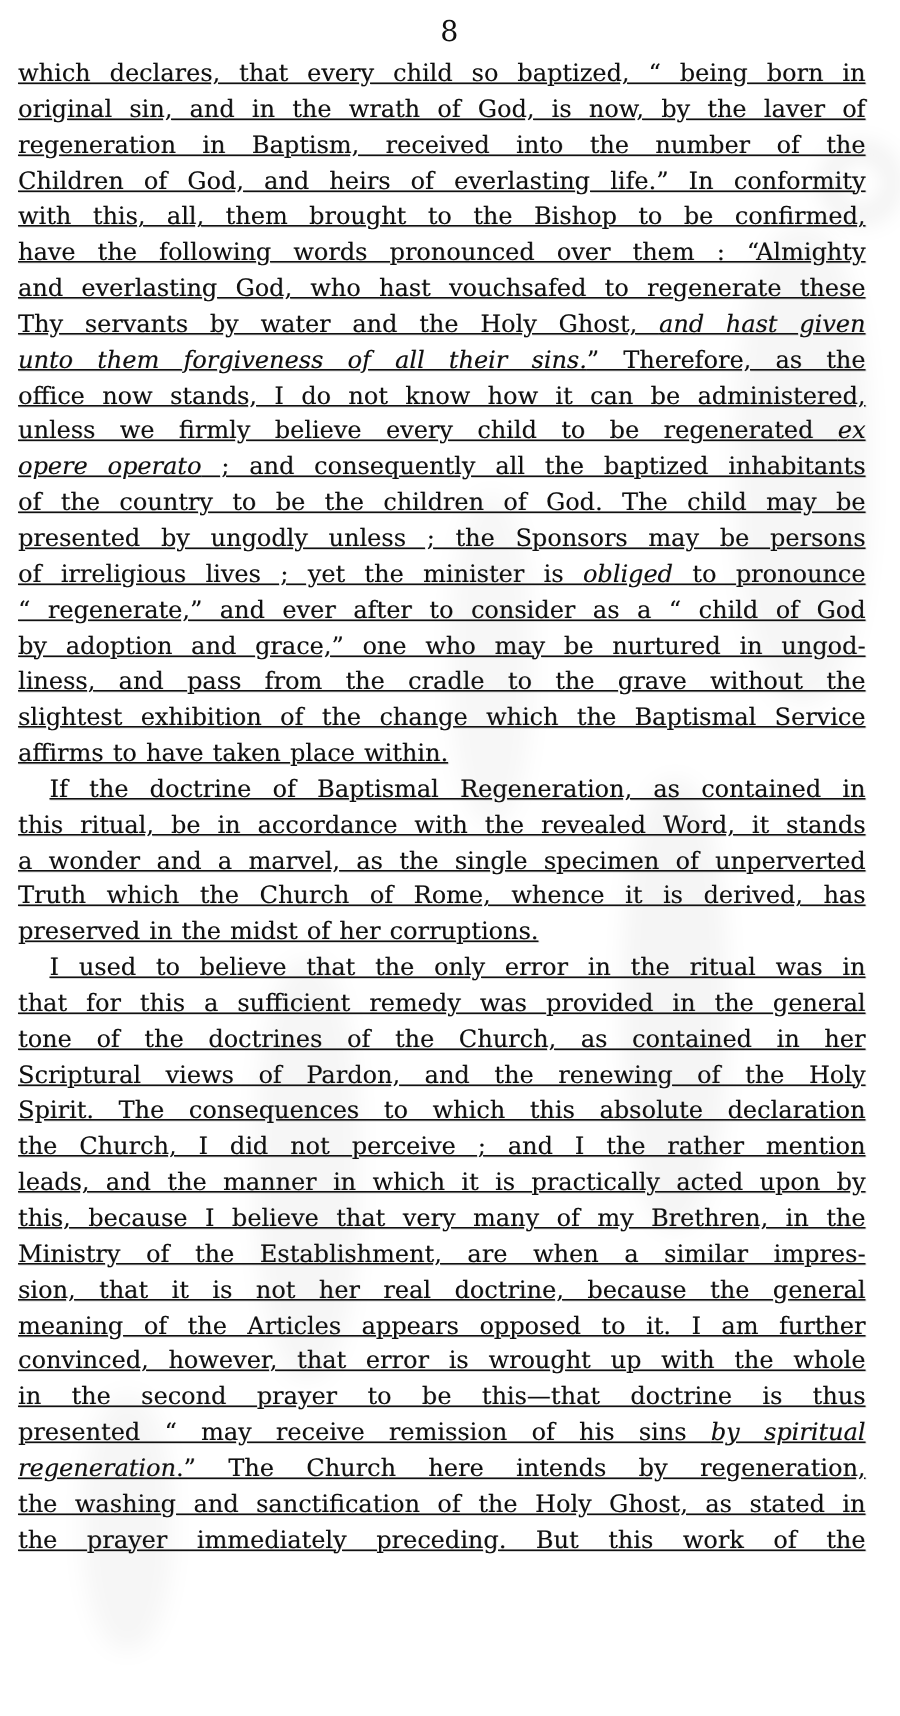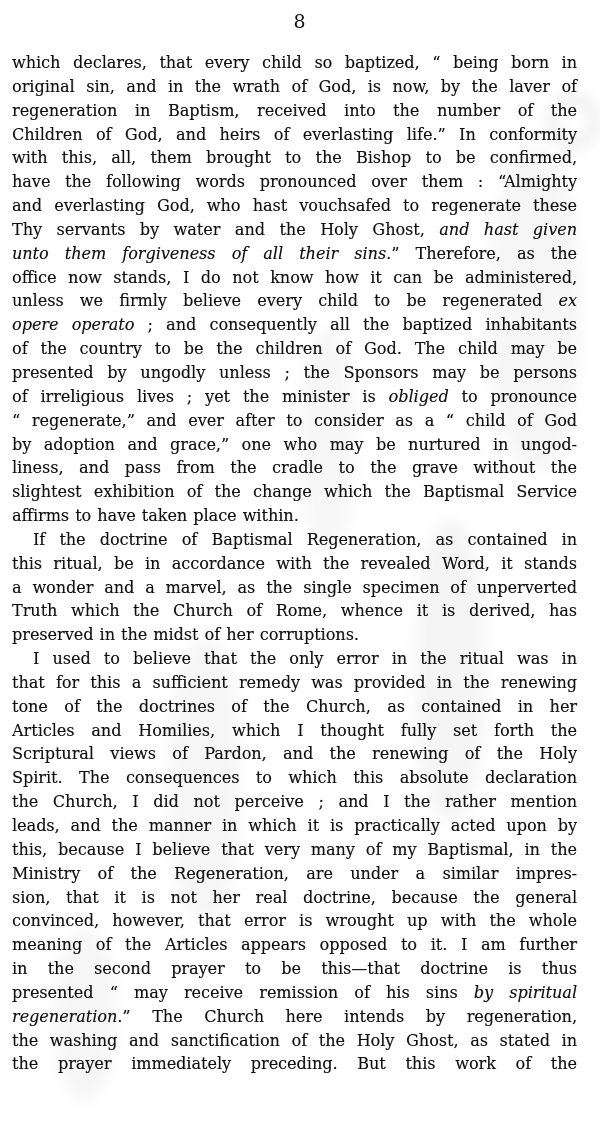--- a/index.html
+++ b/index.html
@@ -17,25 +17,26 @@
   }
   .pagenum {
     padding-top: 9px;
     text-align: center;
     font-size: 19px;
     line-height: 24px;
     letter-spacing: 1px;
   }
   .page-text {
     position: relative;
-    margin-top: 18px;
+    margin-top: 4px;
     padding: 0 23px 0 12px;
     font-size: 16px;
     text-shadow: 0.3px 0.3px 0 rgba(0,0,0,0.38);
     z-index: 2;
+    text-decoration: underline;
   }
   .line {
     line-height: 23.85px;
     text-align: justify;
     text-align-last: justify;
     word-spacing: 1px;
     white-space: nowrap; 
   }
   .line.last { text-align-last: left; }
   .line.indent { text-indent: 21px; }
@@ -92,32 +93,31 @@
       </div>
       <div class="paragraph">
         <div class="line indent">If the doctrine of Baptismal Regeneration, as contained in</div>
         <div class="line">this ritual, be in accordance with the revealed Word, it stands</div>
         <div class="line">a wonder and a marvel, as the single specimen of unperverted</div>
         <div class="line">Truth which the Church of Rome, whence it is derived, has</div>
         <div class="line last">preserved in the midst of her corruptions.</div>
       </div>
       <div class="paragraph">
         <div class="line indent">I used to believe that the only error in the ritual was in</div>
-        <div class="line">that for this a sufficient remedy was provided in the renewing</div>
+        <div class="line">that for this a sufficient remedy was provided in the general</div>
         <div class="line">tone of the doctrines of the Church, as contained in her</div>
-        <div class="line">Articles and Homilies, which I thought fully set forth the</div>
         <div class="line">Scriptural views of Pardon, and the renewing of the Holy</div>
         <div class="line">Spirit. The consequences to which this absolute declaration</div>
         <div class="line">the Church, I did not perceive ; and I the rather mention</div>
         <div class="line">leads, and the manner in which it is practically acted upon by</div>
-        <div class="line">this, because I believe that very many of my Baptismal, in the</div>
-        <div class="line">Ministry of the Regeneration, are under a similar impres-</div>
+        <div class="line">this, because I believe that very many of my Brethren, in the</div>
+        <div class="line">Ministry of the Establishment, are when a similar impres-</div>
         <div class="line">sion, that it is not her real doctrine, because the general</div>
+        <div class="line">meaning of the Articles appears opposed to it. I am further</div>
         <div class="line">convinced, however, that error is wrought up with the whole</div>
-        <div class="line">meaning of the Articles appears opposed to it. I am further</div>
         <div class="line">in the second prayer to be this—that doctrine is thus</div>
         <div class="line">presented “ may receive remission of his sins <span class="it">by spiritual</span></div>
         <div class="line"><span class="it">regeneration</span>.” The Church here intends by regeneration,</div>
         <div class="line">the washing and sanctification of the Holy Ghost, as stated in</div>
         <div class="line">the prayer immediately preceding. But this work of the</div>
       </div>
     </div>
 
 </div>
 

